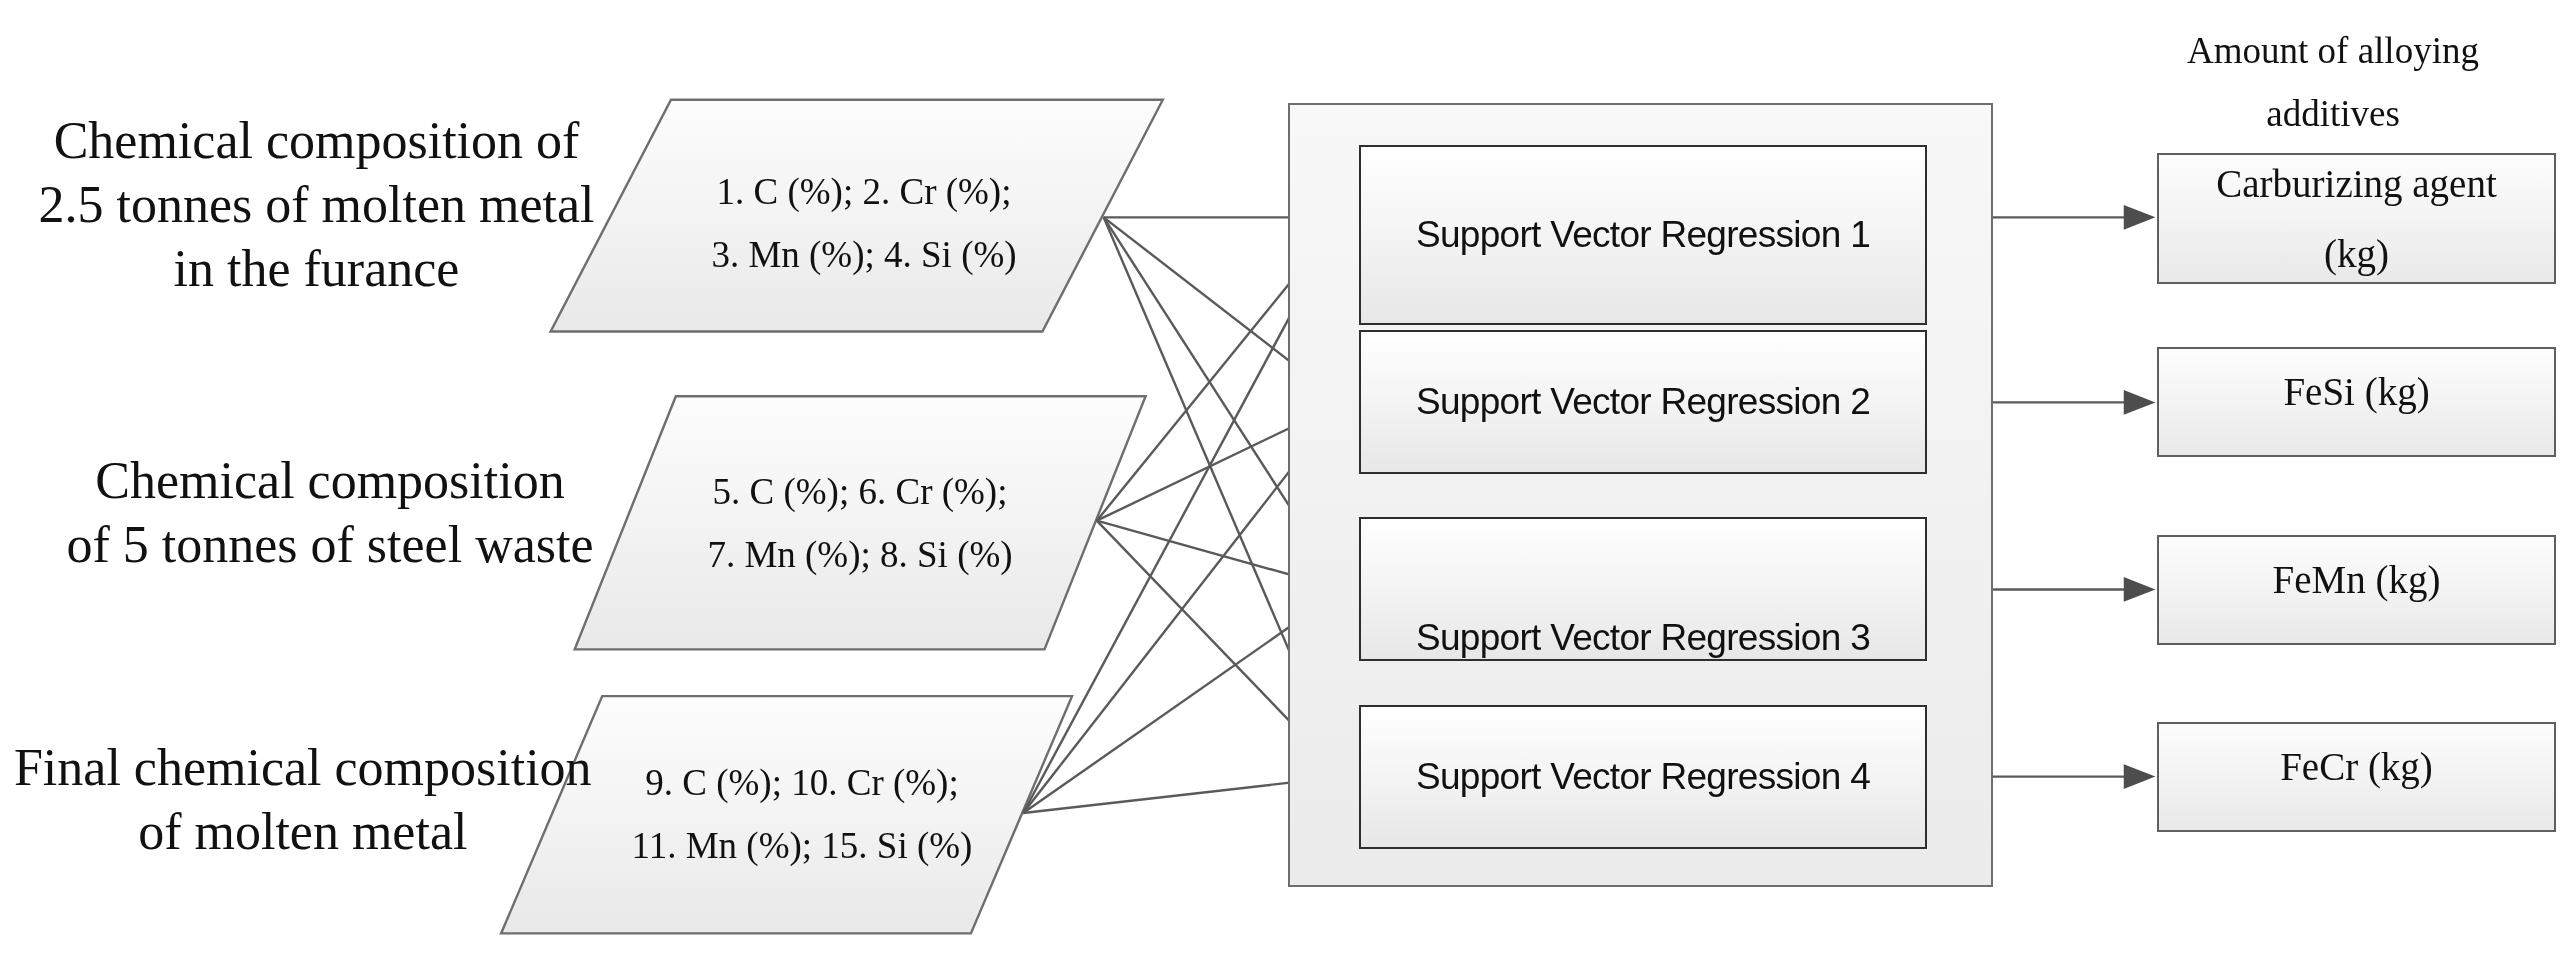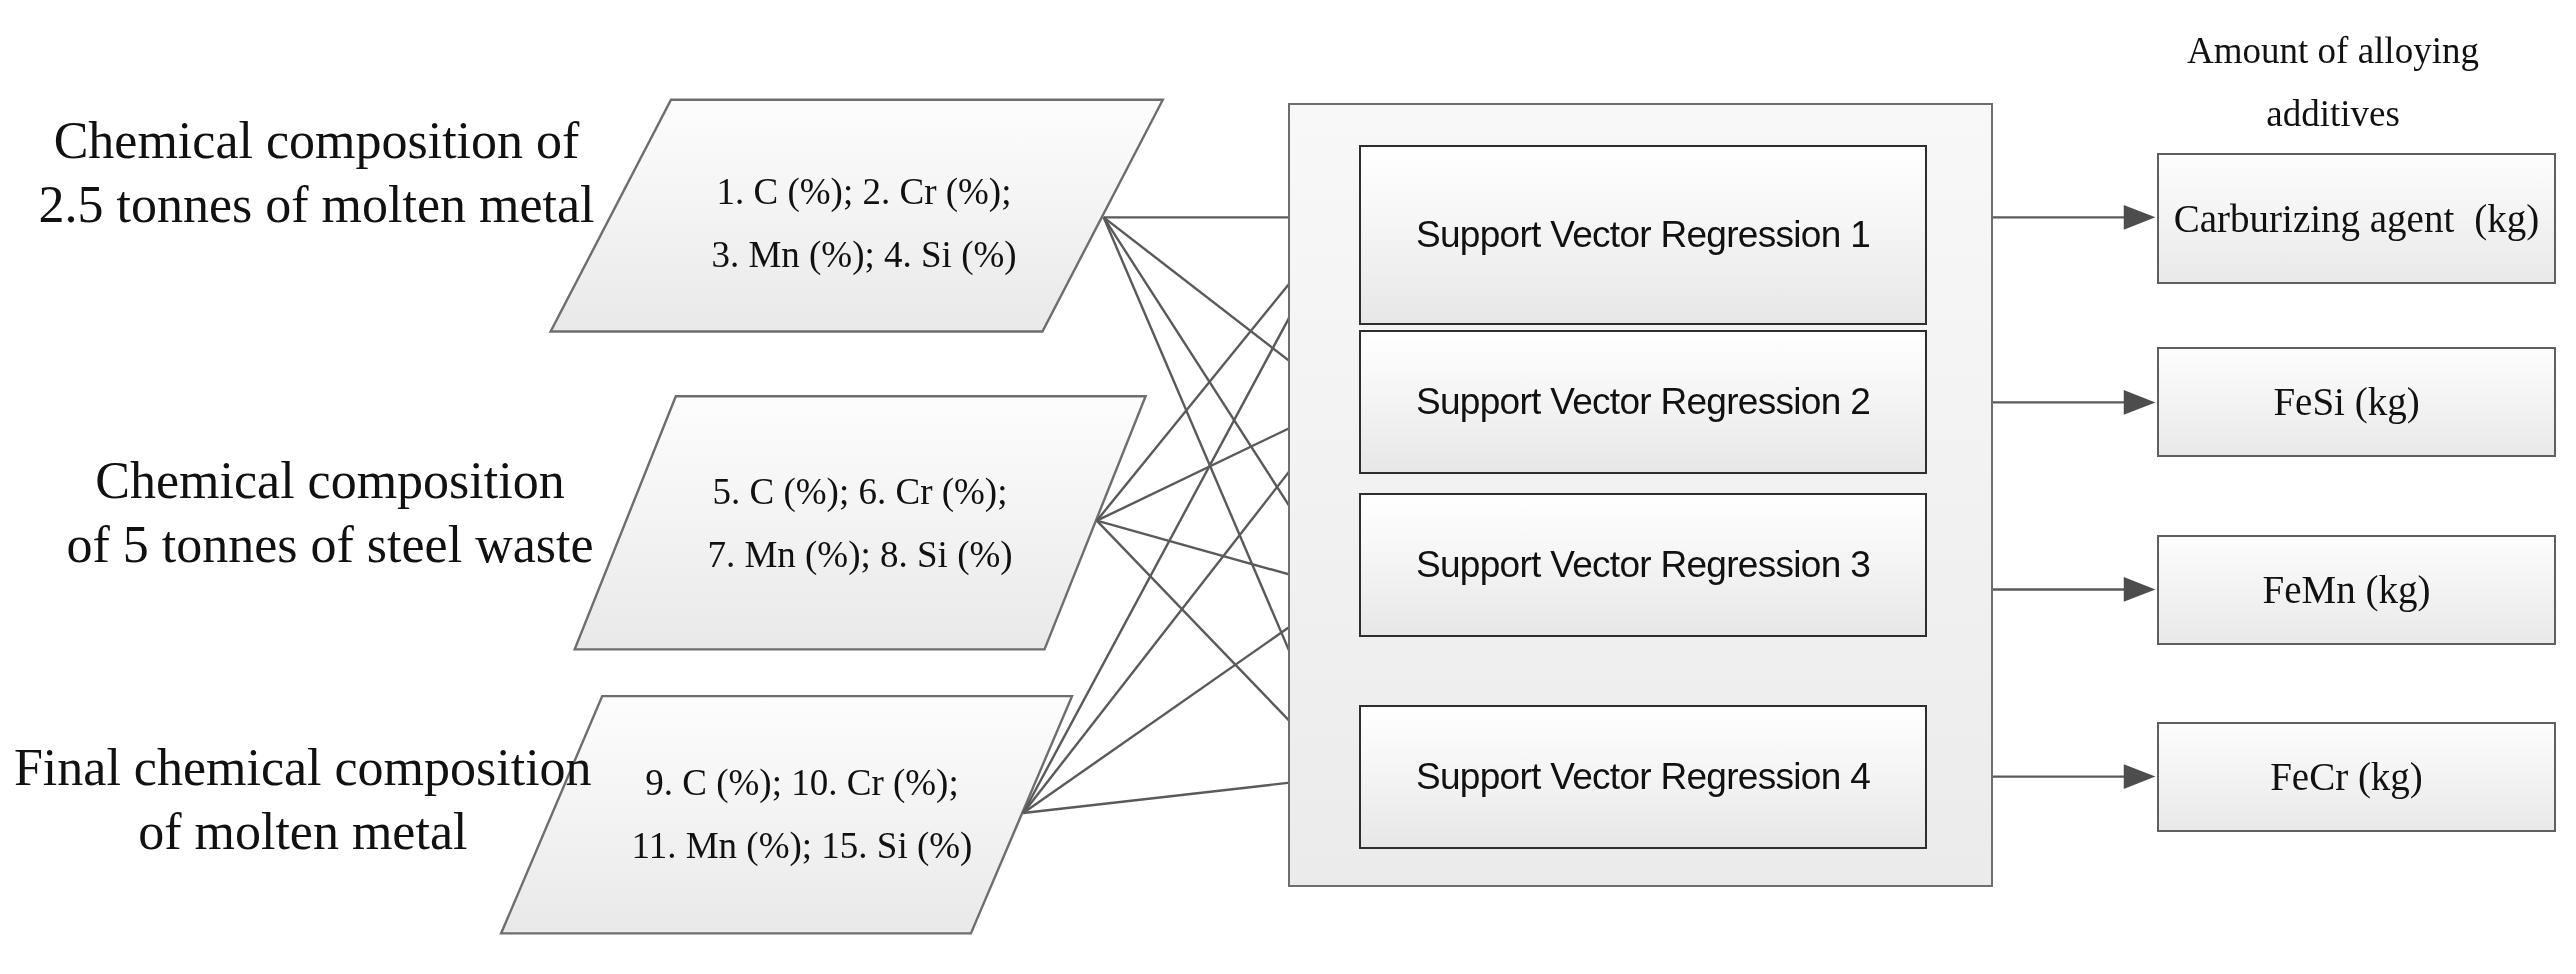--- a/index.html
+++ b/index.html
@@ -55,21 +55,21 @@
     justify-content: center;
     font-family: "Liberation Sans", "DejaVu Sans", sans-serif;
     font-size: 37px;
     letter-spacing: -0.7px;
     white-space: nowrap;
   }
   .out-box {
     border: 2.8px solid #5f5f5f;
     background: linear-gradient(180deg, #fdfdfd 0%, #f3f3f3 50%, #e9e9e9 100%);
     display: flex;
-    flex-direction: row;
+    flex-direction: column;
     align-items: center;
     justify-content: center;
     font-size: 39px;
     line-height: 50px;
     white-space: nowrap;
     gap: 20px;
   }
   .title-block {
     text-align: center;
     font-size: 37px;
@@ -130,21 +130,21 @@
   </svg>
 
   <div class="abs container-box" style="left:1288px; top:103px; width:705px; height:784px;"></div>
 
   <div class="abs svr-box" style="left:1359px; top:145px; width:568px; height:180px;">
     <span>Support Vector Regression 1</span>
   </div>
   <div class="abs svr-box" style="left:1359px; top:330px; width:568px; height:144px;">
     <span>Support Vector Regression 2</span>
   </div>
-  <div class="abs svr-box" style="left:1359px; top:493px; width:568px; height:144px;">
+  <div class="abs svr-box" style="left:1359px; top:517px; width:568px; height:144px;align-items:flex-end;">
     <span>Support Vector Regression 3</span>
   </div>
   <div class="abs svr-box" style="left:1359px; top:705px; width:568px; height:144px;">
     <span>Support Vector Regression 4</span>
   </div>
 
   <div class="abs title-block" style="left:2092px; top:19px; width:482px;">
     <div>Amount of alloying</div>
     <div>additives</div>
   </div>
@@ -162,20 +162,21 @@
     <div></div>
   </div>
   <div class="abs out-box" style="left:2157px; top:722px; width:399px; height:110px;">
     <div>FeCr (kg)</div>
     <div></div>
   </div>
 
   <div class="abs side-label" style="left:27.5px; top:109px; width:578px;">
     <div>Chemical composition of</div>
     <div>2.5 tonnes of molten metal</div>
+    <div>in the furance</div>
   </div>
   <div class="abs side-label" style="left:41px; top:449px; width:578px;">
     <div>Chemical composition</div>
     <div>of 5 tonnes of steel waste</div>
     <div></div>
   </div>
   <div class="abs side-label" style="left:13.8px; top:736px; width:578px;">
     <div>Final chemical composition</div>
     <div>of molten metal</div>
     <div></div>

